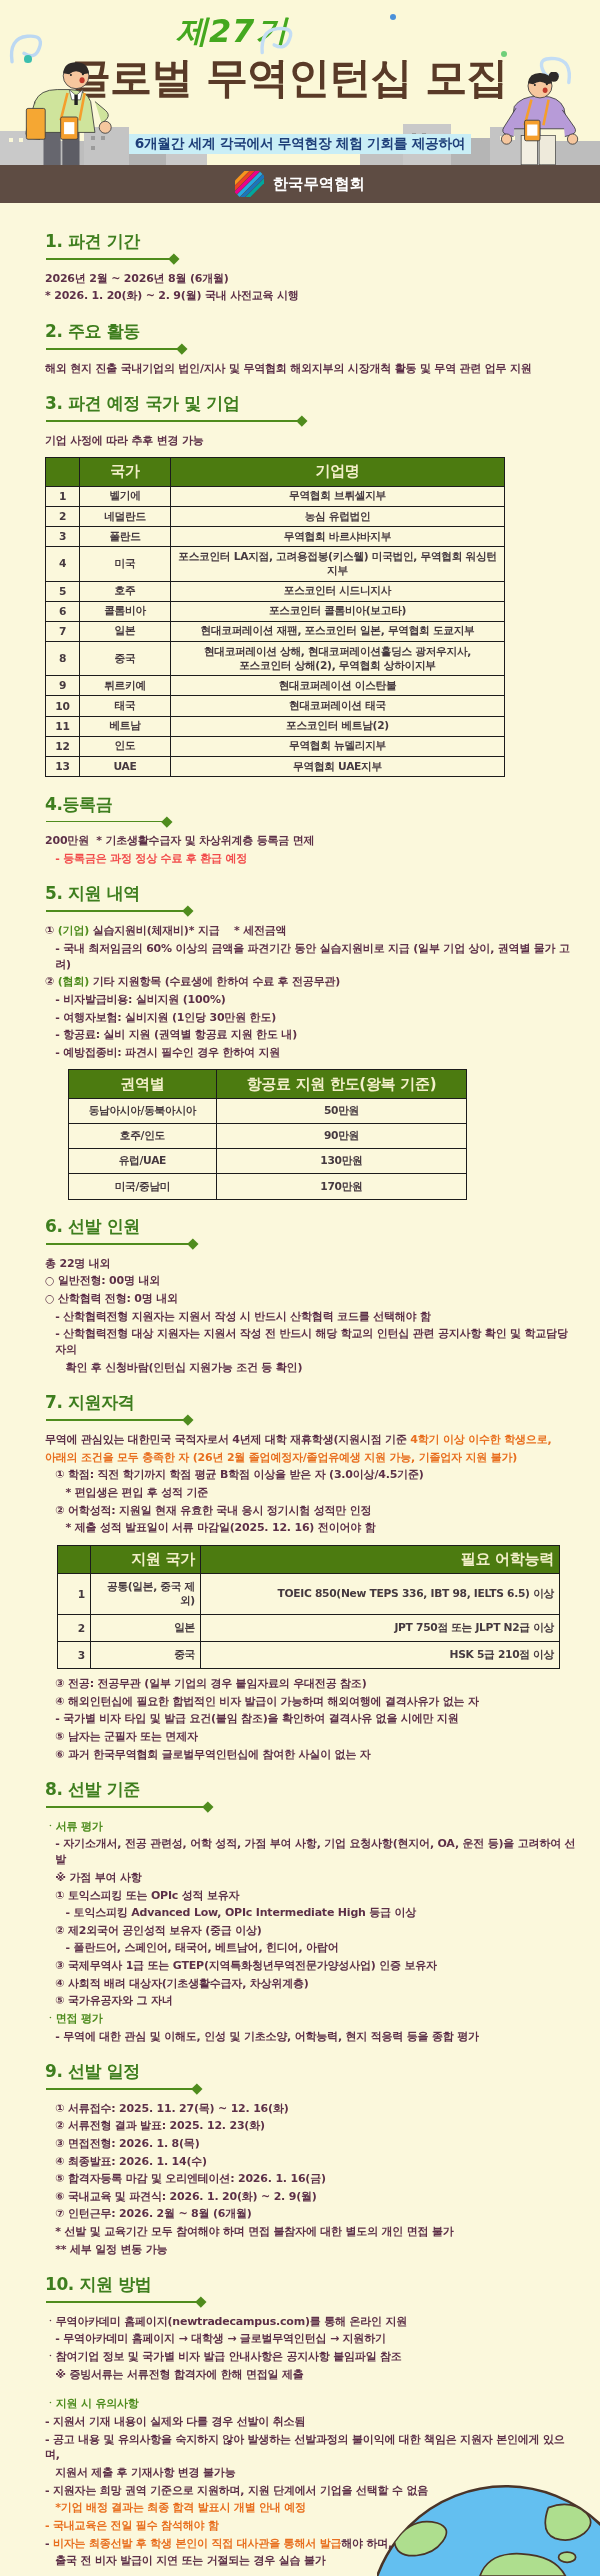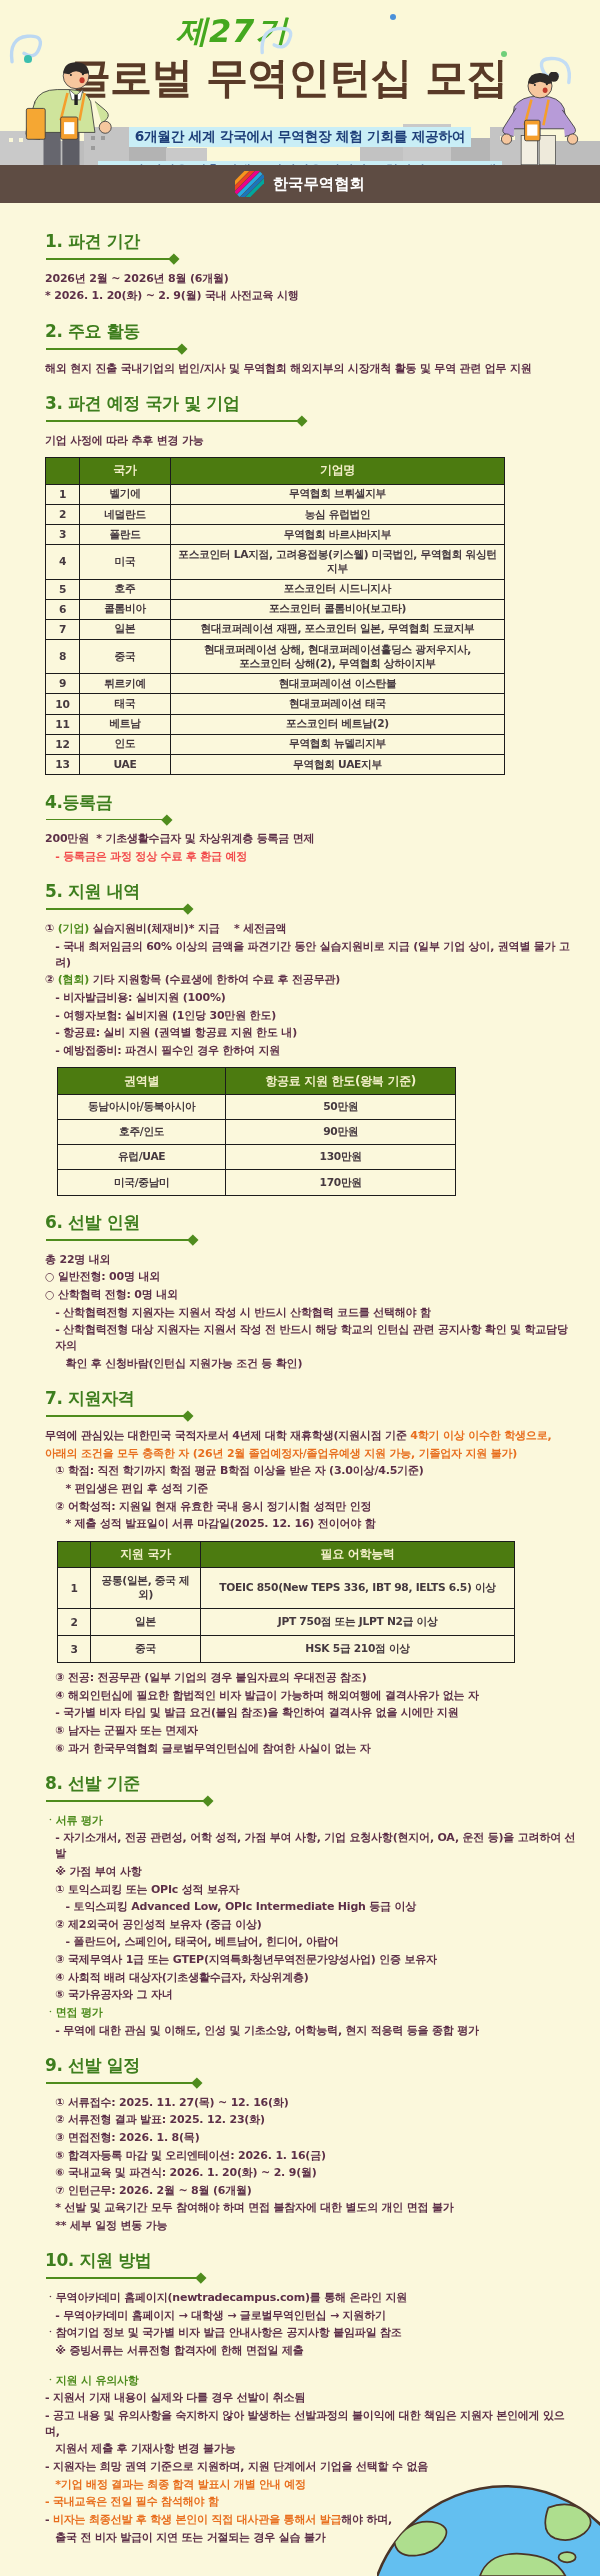--- a/index.html
+++ b/index.html
@@ -20,21 +20,21 @@
     position: absolute; left: 176px; top: 10.3px;
     font-size: 32px; font-style: italic; color: #44a81f; letter-spacing: 0.9px;
   }
   .main-title {
     position: absolute; left: 69px; right: 44px; top: 50px;
     text-align: left; font-size: 42px; color: #593a27; letter-spacing: -0.9px;
   }
   .subs { position: absolute; left: 0; right: 0; top: 120px; text-align: center; z-index: 5; }
   .subs span {
     display: inline-block; background: #c9eef6; color: #1e3e78;
-    font-size: 13.7px; padding: 0.9px 6px; margin: 7px 0; letter-spacing: -0.3px;
+    font-size: 13.7px; padding: 0.9px 6px; margin: 14px 0; letter-spacing: -0.3px;
   }
   .deco { position: absolute; z-index: 1; }
   .dot { border-radius: 50%; }
   .skyline { position:absolute; bottom:0; z-index:0; }
   .bld { position:absolute; bottom:0; }
   .win { position:absolute; width:4.3px; height:4.3px; background:#fbf8d8; }
   .win2 { position:absolute; width:4.3px; height:4.3px; background:#9b9b9b; }
   .person { position:absolute; z-index:4; }
   
   .orgbar {
@@ -53,30 +53,30 @@
   }
   .line { font-size: 11px; line-height: 1.45; margin: 1.7px 0; letter-spacing: -0.2px; }
   .ind1 { padding-left: 10.3px; }
   .ind2 { padding-left: 20.6px; }
   .orange { color: #e86f1f; }
   .red { color: #f24b4b; }
   .green { color: #4e8c1e; }
   
   .tbl { border-collapse: collapse; margin: 8.6px 0 6.9px 0; color: #45393f; text-align: center; }
   .tbl th {
-    background: #4c7b10; color: #f3efc9; font-size: 12px;
+    background: #4c7b10; color: #f3efc9; font-size: 15px;
     border: 1.3px solid #1c1c1c; padding: 4.3px 5.1px; letter-spacing: -0.3px;
   }
   .tbl td { border: 1.3px solid #1c1c1c; font-size: 10.7px; padding: 2.6px 5.1px; letter-spacing: -0.3px; }
   .tbl-countries { width: 460px; }
   .tbl-countries .c-no { width: 34px; }
   .tbl-countries .c-country { width: 91px; }
   .tbl-air { width: 399px; }
   .tbl-air td { padding: 5.1px; }
-  .tbl-lang { width: 458px; }
+  .tbl-lang { width: 503px; text-align: right; }
   .tbl-lang .c-no { width: 33px; }
   .tbl-lang .c-country { width: 110px; }
   .tbl-lang td { padding: 6px 5.1px; }
   .gap { height: 10.3px; }
   
   .globe { position: absolute; right: 0; bottom: 0; z-index: 1; }
 </style>
 </head>
 <body>
 
@@ -306,21 +306,21 @@
   <section>
     <h2 class="sec-title">5. 지원 내역</h2>
     <div class="rule" style="width:141px"></div>
     <p class="line"><span>① </span><span class="green">(기업)</span><span> 실습지원비(체재비)* 지급&nbsp;&nbsp;&nbsp; * 세전금액</span></p>
     <p class="line ind1">- 국내 최저임금의 60% 이상의 금액을 파견기간 동안 실습지원비로 지급 (일부 기업 상이, 권역별 물가 고려)</p>
     <p class="line"><span>② </span><span class="green">(협회)</span><span> 기타 지원항목 (수료생에 한하여 수료 후 전공무관)</span></p>
     <p class="line ind1">- 비자발급비용: 실비지원 (100%)</p>
     <p class="line ind1">- 여행자보험: 실비지원 (1인당 30만원 한도)</p>
     <p class="line ind1">- 항공료: 실비 지원 (권역별 항공료 지원 한도 내)</p>
     <p class="line ind1">- 예방접종비: 파견시 필수인 경우 한하여 지원</p>
-    <table class="tbl tbl-air" style="margin-left:12px">
+    <table class="tbl tbl-air" style="margin-left:23px">
       <thead>
         <tr>
           <th>권역별</th>
           <th>항공료 지원 한도(왕복 기준)</th>
         </tr>
       </thead>
       <tbody>
 
           <tr>
             <td>동남아시아/동북아시아</td>
@@ -417,20 +417,21 @@
     <p class="line green">ㆍ면접 평가</p>
     <p class="line ind1">- 무역에 대한 관심 및 이해도, 인성 및 기초소양, 어학능력, 현지 적응력 등을 종합 평가</p>
   </section>
 
   <section>
     <h2 class="sec-title">9. 선발 일정</h2>
     <div class="rule" style="width:150px"></div>
     <p class="line ind1">① 서류접수: 2025. 11. 27(목) ~ 12. 16(화)</p>
     <p class="line ind1">② 서류전형 결과 발표: 2025. 12. 23(화)</p>
     <p class="line ind1">③ 면접전형: 2026. 1. 8(목)</p>
+    <p class="line ind1">④ 최종발표: 2026. 1. 14(수)</p>
     <p class="line ind1">⑤ 합격자등록 마감 및 오리엔테이션: 2026. 1. 16(금)</p>
     <p class="line ind1">⑥ 국내교육 및 파견식: 2026. 1. 20(화) ~ 2. 9(월)</p>
     <p class="line ind1">⑦ 인턴근무: 2026. 2월 ~ 8월 (6개월)</p>
     <p class="line ind1">* 선발 및 교육기간 모두 참여해야 하며 면접 불참자에 대한 별도의 개인 면접 불가</p>
     <p class="line ind1">** 세부 일정 변동 가능</p>
   </section>
 
   <section>
     <h2 class="sec-title">10. 지원 방법</h2>
     <div class="rule" style="width:154px"></div>

